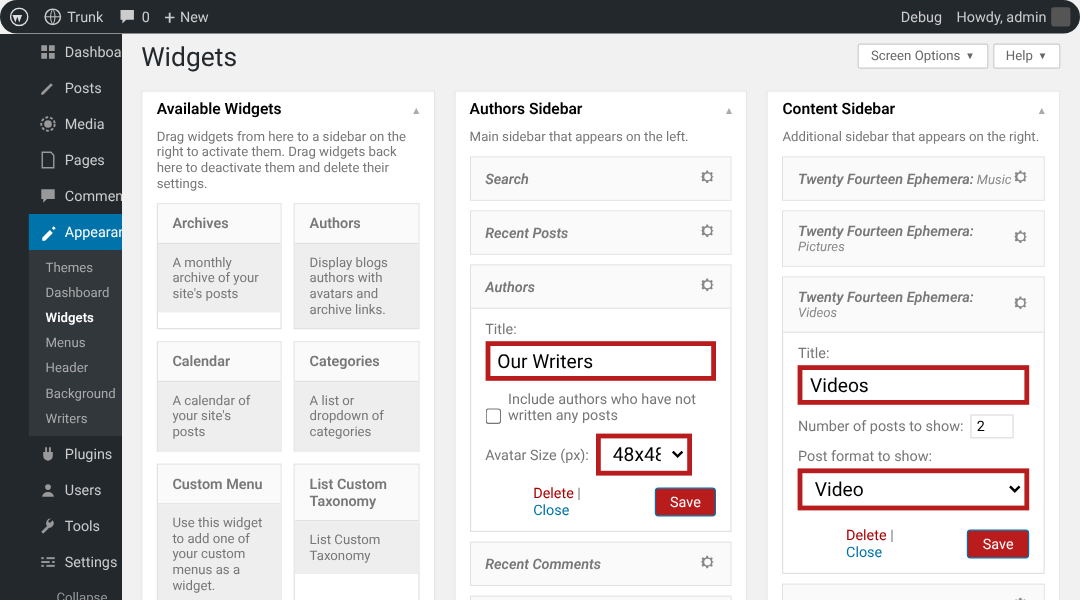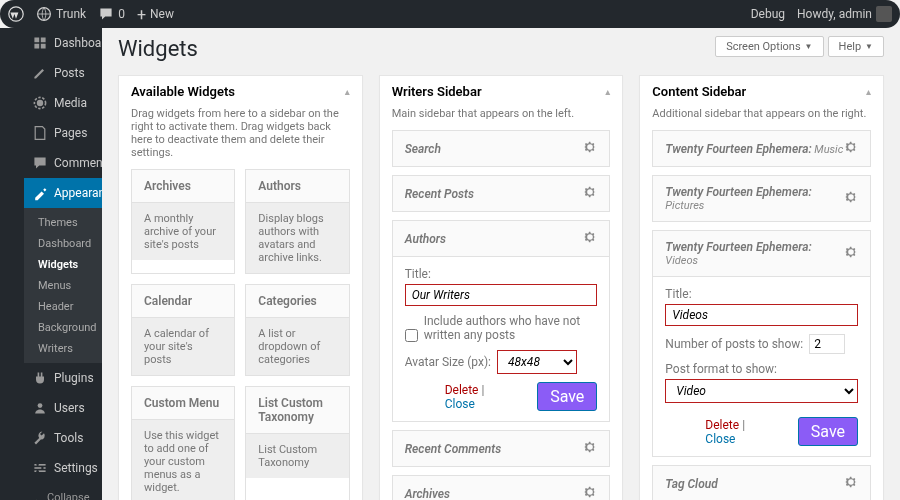--- a/index.html
+++ b/index.html
@@ -36,28 +36,28 @@
 .widget-chip { border: 1px solid #e1e1e1; background: #fff; }
 .widget-chip-title { background: #fafafa; border-bottom: 1px solid #e1e1e1; padding: 9px 12px; font-size: 12px; font-weight: 600; cursor: move; }
 .widget-chip-desc { padding: 9px 12px; font-size: 11px; color: #777; background: #eee; min-height: 40px; }
 .sidebar-widget { border: 1px solid #e1e1e1; margin-bottom: 8px; }
 .sb-widget-head { display: flex; justify-content: space-between; align-items: center; padding: 9px 12px; background: #fafafa; cursor: pointer; font-style: italic; }
 .sb-widget-head .title { font-size: 12px; font-weight: 600; }
 .sb-widget-head .sub { font-size: 11px; color: #888; font-weight: 400; }
 .sb-widget-head .gear { color: #aaa; }
 .sb-widget-body { padding: 10px 12px; border-top: 1px solid #e1e1e1; }
 .field-label { font-size: 12px; margin-bottom: 3px; display: block; }
-.text-input, .select-input { width: 100%; padding: 3px 6px; border: 1px solid #b91c1c; font-size: 12px; margin-bottom: 8px; background: #fff; font-style: italic; }
+.text-input, .select-input { width: 100%; padding: 3px 6px; border: 4px solid #b91c1c; font-size: 16px; margin-bottom: 8px; background: #fff; }
 .num-input { width: 36px; padding: 2px 4px; border: 1px solid #ddd; font-size: 12px; }
 .inline-row { display: flex; align-items: center; gap: 6px; margin-bottom: 8px; font-size: 12px; }
 .widget-actions { display: flex; justify-content: space-between; align-items: center; margin-top: 6px; }
 .link-actions { font-size: 12px; }
 .link-actions a { color: #a00; text-decoration: none; cursor: pointer; padding-left: 40px; }
 .link-actions a.close { color: #0073aa; }
-.save-btn { background: #8b5cf6; border: 1px solid #0073aa; color: #fff; padding: 4px 12px; font-size: 16px; border-radius: 3px; cursor: pointer; }
+.save-btn { background: #b91c1c; border: 1px solid #0073aa; color: #fff; padding: 4px 12px; font-size: 12px; border-radius: 3px; cursor: pointer; }
 .gear svg { width: 14px; height: 14px; fill: #888; }
 .checkbox-row { display: flex; align-items: flex-end; gap: 6px; font-size: 12px; margin-bottom: 8px; }
 </style>
 </head>
 <body>
 
 <div class="adminbar">
   <div class="adminbar-left">
     <span class="ab-item">
         <svg viewBox="0 0 20 20">
@@ -230,21 +230,21 @@
                   <div class="widget-chip-desc">List Custom Taxonomy</div>
                 </div>
               </div>
           </div>
         </div>
       </div>
 
       <div class="col">
         <div class="panel">
           <div class="panel-header">
-            <h3>Writers Sidebar</h3>
+            <h3>Authors Sidebar</h3>
             <span class="toggle">▴</span>
           </div>
           <div class="panel-body">
             <p style="margin-bottom:10px">Main sidebar that appears on the left.</p>
             <div id="primary-widgets-a">
                 <div class="sidebar-widget">
                   <div class="sb-widget-head">
                     <span><span class="title">Search</span></span>
                     <span class="gear"><svg viewBox="0 0 20 20">
                         <path d="M10 6a4 4 0 100 8 4 4 0 000-8zm8 4l-2 .5-.8 2 1 1.8-1.4 1.4-1.8-1-2 .8-.5 2H8.5l-.5-2-2-.8-1.8 1L2.8 14l1-1.8-.8-2L1 10l2-.5.8-2-1-1.8L4.2 4.3l1.8 1 2-.8.5-2h2l.5 2 2 .8 1.8-1 1.4 1.4-1 1.8.8 2z" fill="#888"></path>

